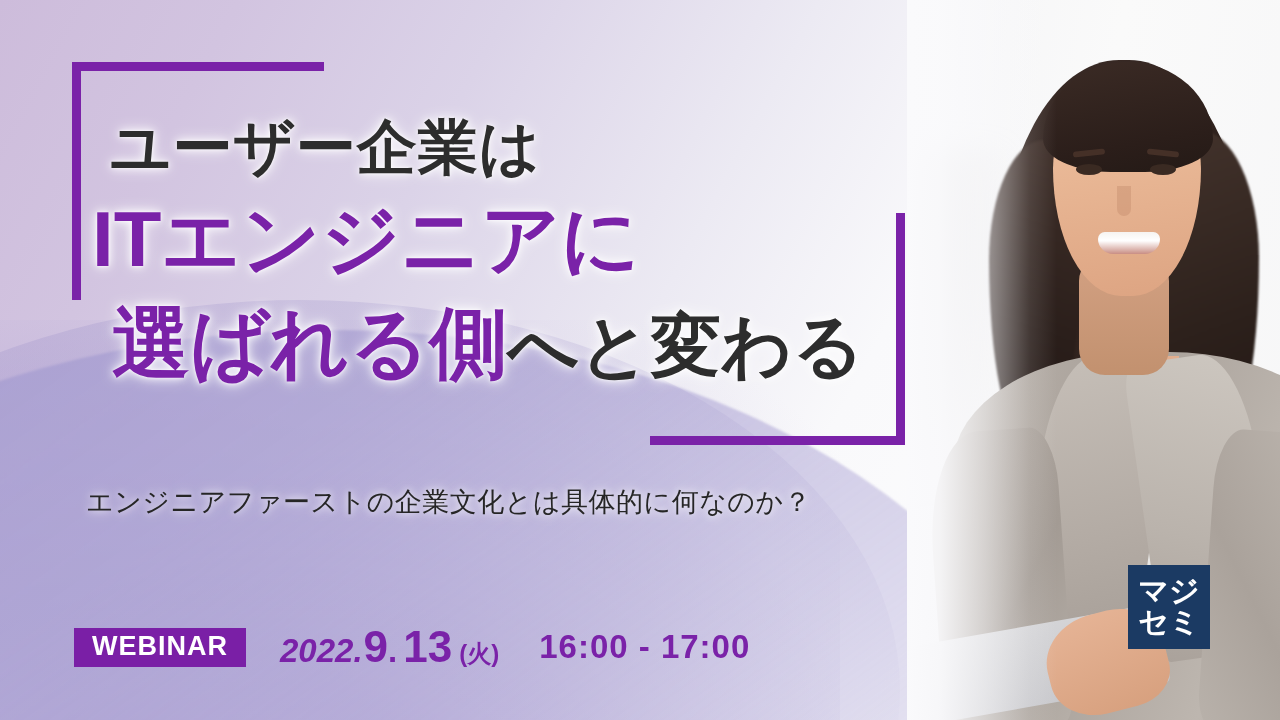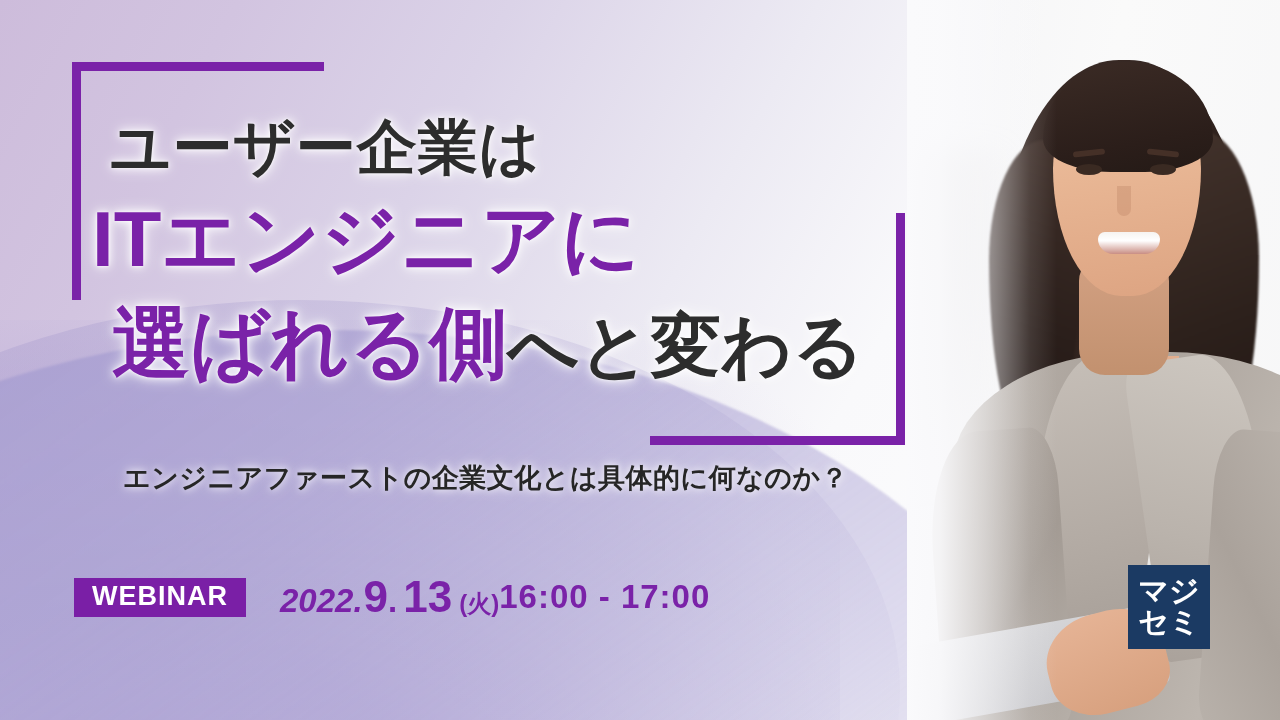--- a/index.html
+++ b/index.html
@@ -215,44 +215,43 @@
     color:#7a22a8;letter-spacing:0px;
   }
   .l3{
     left:112px;top:292px;font-size:78px;font-weight:bold;
     letter-spacing:0px;
     font-family:Liberation Serif, serif;
   }
   .l3 .pp{color:#7a22a8;}
   .l3 .dk{color:#2d2d2d;font-size:70px;}
   .subtitle{
-    position:absolute;left:86px;top:460px;white-space:nowrap;
-    font-size:27px;font-weight:bold;color:#262626;letter-spacing:0.5px;
+    position:absolute;left:86px;top:484px;white-space:nowrap;
+    font-size:27px;font-weight:normal;color:#262626;letter-spacing:0.5px;
     text-shadow:0 0 7px rgba(255,255,255,0.85),0 0 14px rgba(255,255,255,0.7);
-    margin-left:37px;
-  }
-
-  
-  .footer{position:absolute;left:74px;top:574px;height:46px;display:flex;align-items:center;}
+  }
+
+  
+  .footer{position:absolute;left:74px;top:624px;height:46px;display:flex;align-items:center;}
   .webinar-badge{
     background:#7a1fa6;color:#ffffff;font-size:27px;font-weight:bold;
     letter-spacing:1px;padding:5px 18px 7px 18px;line-height:1;
     display:inline-block;
   }
   .date-wrap{
     margin-left:34px;color:#7a22a8;font-weight:bold;white-space:nowrap;
     display:flex;align-items:baseline;
   }
   .d-year{font-size:33px;letter-spacing:0px;font-style:italic;}
   .d-month{font-size:44px;margin-left:1px;}
   .d-dot{font-size:33px;}
   .d-day{font-size:44px;margin-left:6px;text-align:center;}
   .d-dow{font-size:24px;margin-left:7px;}
   .time{
-    color:#7a22a8;font-weight:bold;font-size:33px;
+    margin-left:40px;color:#7a22a8;font-weight:bold;font-size:33px;
     letter-spacing:1px;white-space:nowrap;
   }
 
   
   .logo{
     position:absolute;left:1128px;top:565px;width:82px;height:84px;
     background:#1b3a63;display:flex;flex-direction:column;
     align-items:center;justify-content:center;
   }
   .logo-row{

